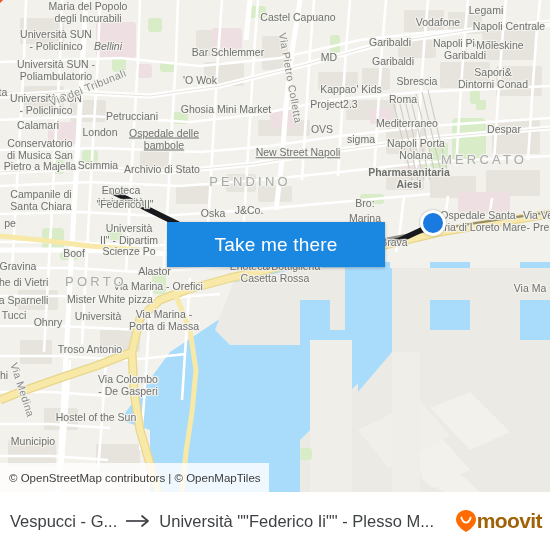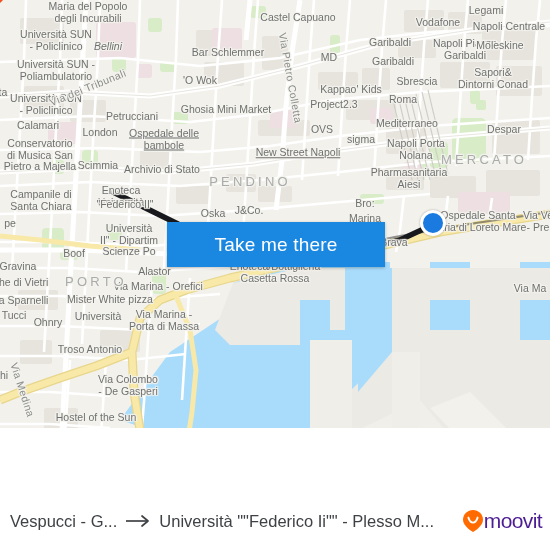--- a/index.html
+++ b/index.html
@@ -6,21 +6,21 @@
   body{
     width:550px;height:550px;overflow:hidden;
     font-family:"Liberation Sans", sans-serif;
     background:#ffffff;
     -webkit-font-smoothing:antialiased;
   }
   #app{position:relative;width:550px;height:550px;overflow:hidden;}
 
   
   #map{
-    position:absolute;left:0;top:0;width:550px;height:428px;
+    position:absolute;left:0;top:0;width:550px;height:492px;
     background:#f2f1ec;
     overflow:hidden;
   }
   #map svg{position:absolute;left:0;top:0;}
 
   .maplabel{
     position:absolute;
     color:#5d5f5c;
     font-size:10.5px;
     line-height:11.5px;
@@ -95,21 +95,21 @@
   #ep-from{flex:0 0 auto;max-width:108px;}
   #arrow-icon{
     flex:0 0 auto;margin:0 8px;color:#3f4245;
     display:flex;align-items:center;
   }
   #ep-to{flex:1 1 auto;min-width:0;}
   #moovit-logo{
     flex:0 0 auto;display:flex;align-items:center;margin-left:8px;
   }
   #moovit-word{
-    font-size:21px;font-weight:normal;color:#4c1d95;letter-spacing:-.6px;
+    font-size:21px;font-weight:bold;color:#a16207;letter-spacing:-.6px;
     margin-left:0;
   }
 </style>
 </head>
 <body>
 
 <div id="app">
 
   <div id="map">
 
@@ -338,21 +338,21 @@
 Garibaldi</div>
         <div class="maplabel poi" style="left: 500px; top: 46px;">Moleskine</div>
         <div class="maplabel poi" style="left: 393px; top: 62px;">Garibaldi</div>
         <div class="maplabel poi" style="left: 417px; top: 82px;">Sbrescia</div>
         <div class="maplabel poi" style="left: 493px; top: 78px;">Sapori&amp;
 Dintorni Conad</div>
         <div class="maplabel poi" style="left: 407px; top: 124px;">Mediterraneo</div>
         <div class="maplabel poi" style="left: 504px; top: 130px;">Despar</div>
         <div class="maplabel poi" style="left: 416px; top: 149px;">Napoli Porta
 Nolana</div>
-        <div class="maplabel poi" style="left: 409px; top: 178px;">Pharmasanitaria
+        <div class="maplabel poi" style="left: 409px; top: 178px; font-weight: bold;">Pharmasanitaria
 Aiesi</div>
         <div class="maplabel poi" style="left: 365px; top: 204px;">Bro:</div>
         <div class="maplabel poi" style="left: 365px; top: 219px;">Marina</div>
         <div class="maplabel poi" style="left: 478px; top: 221px;">Ospedale Santa
 Maria di Loreto Mare</div>
         <div class="maplabel poi" style="left: 538px; top: 221px;">Via Ve
 - Pre</div>
         <div class="maplabel poi" style="left: 394px; top: 243px;">Brava</div>
         <div class="maplabel poi" style="left: 213px; top: 214px;">Oska</div>
         <div class="maplabel poi" style="left: 249px; top: 211px;">J&amp;Co.</div>
@@ -395,20 +395,21 @@
 
     <svg id="pin-origin" viewBox="0 0 34 44">
       <path d="M17 1 C8.2 1 1 8.2 1 17 c0 11.5 16 26 16 26 s16-14.5 16-26 C33 8.2 25.8 1 17 1 Z" fill="#f4511e"></path>
       <circle cx="17" cy="16.5" r="5.6" fill="#ffffff"></circle>
     </svg>
 
     <div id="dot-dest"></div>
 
     <button id="cta">Take me there</button>
 
+    <div id="attrib">© OpenStreetMap contributors | © OpenMapTiles</div>
   </div>
 
   <div id="bottombar">
     <div id="ep-from" class="route-ep">Vespucci - G...</div>
     <div id="arrow-icon">
       <svg width="26" height="14" viewBox="0 0 26 14" aria-hidden="true">
         <path d="M1 7 H22" stroke="#3f4245" stroke-width="1.7" fill="none"></path>
         <path d="M17 2 L23 7 L17 12" stroke="#3f4245" stroke-width="1.7" fill="none" stroke-linecap="round" stroke-linejoin="round"></path>
       </svg>
     </div>

